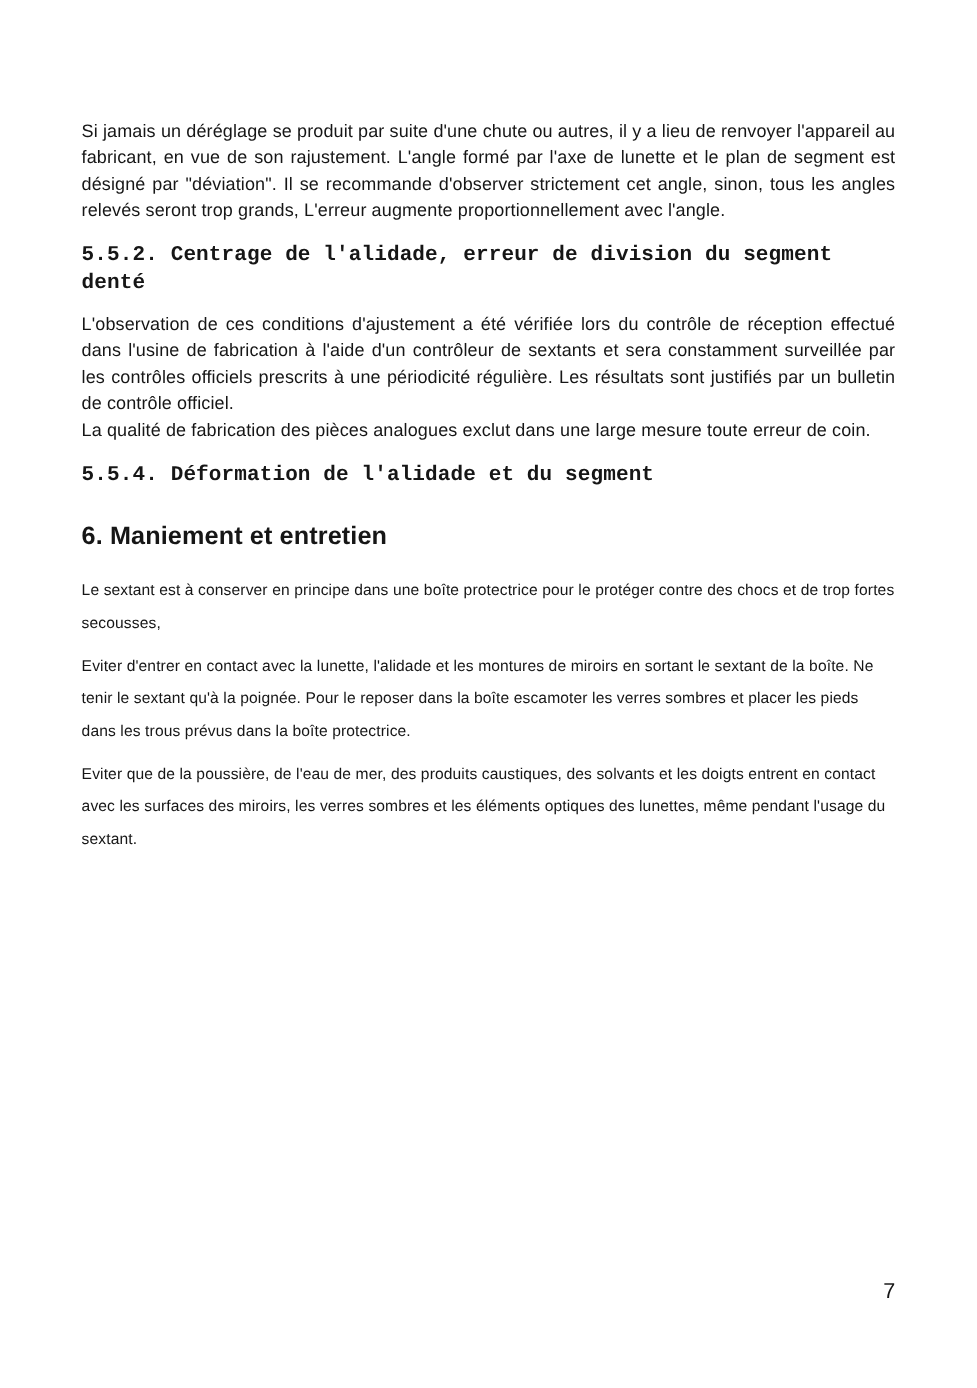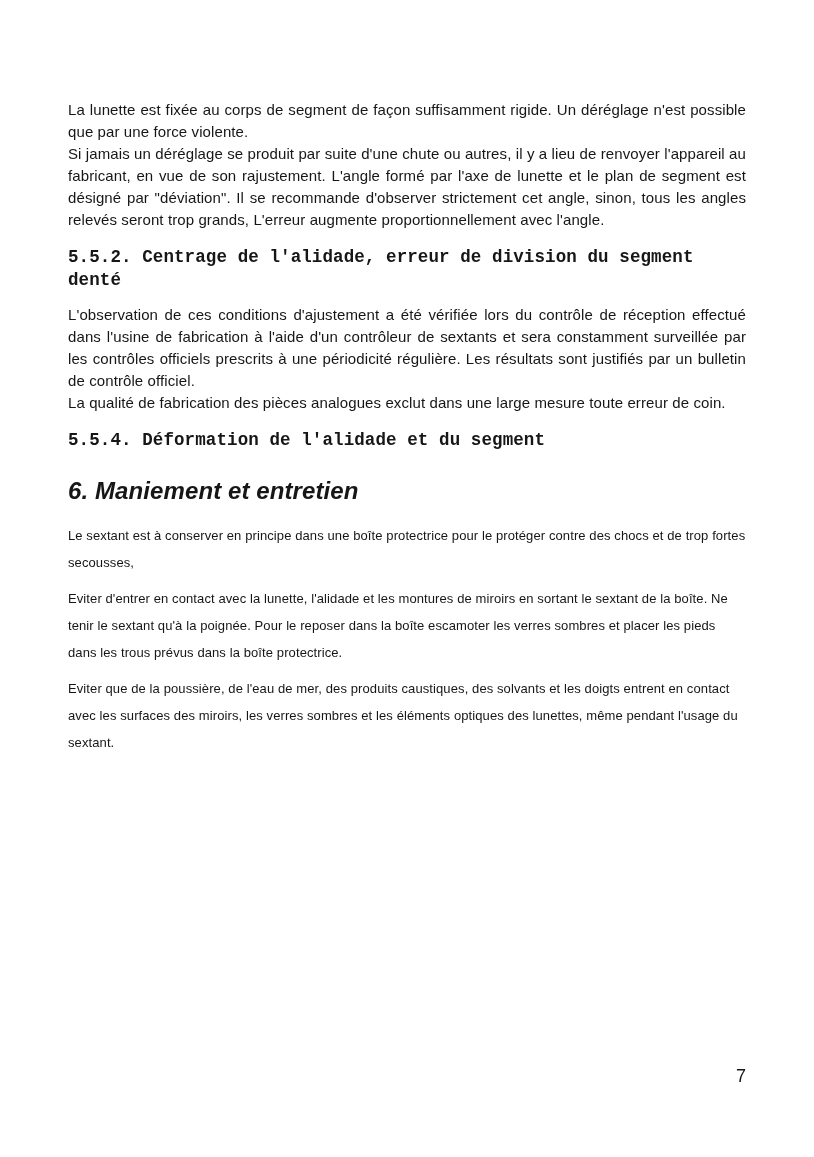--- a/index.html
+++ b/index.html
@@ -33,25 +33,24 @@
   .h-section {
     margin: 15px 0 12px 0;
     font-size: 17.5px;
     line-height: 23px;
     font-weight: bold;
     letter-spacing: 0.1px;
     font-family: Liberation Mono, monospace;
   }
   .h-chapter {
     margin: 27px 0 20px 0;
-    font-size: 24px;
+    font-size: 21px;
     line-height: 23px;
     font-weight: bold;
     letter-spacing: 0.1px;
-    font-style: italic;
   }
   .p-large {
     margin: 0 0 9px 0;
     font-size: 13px;
     line-height: 27px;
     text-align: left;
     letter-spacing: 0.1px;
   }
   .page-number {
     position: absolute;
@@ -60,21 +59,20 @@
     font-size: 18px;
     line-height: 22px;
     color: #161616;
   }
 </style>
 </head>
 <body>
 
 <div class="page">
   <div class="content">
-    <p class="p-body">La lunette est fixée au corps de segment de façon suffisamment rigide. Un déréglage n'est possible que par une force violente.</p>
     <p class="p-body">Si jamais un déréglage se produit par suite d'une chute ou autres, il y a lieu de renvoyer l'appareil au fabricant, en vue de son rajustement. L'angle formé par l'axe de lunette et le plan de segment est désigné par "déviation". Il se recommande d'observer strictement cet angle, sinon, tous les angles relevés seront trop grands, L'erreur augmente proportionnellement avec l'angle.</p>
     <h2 class="h-section">5.5.2. Centrage de l'alidade, erreur de division du segment denté</h2>
     <p class="p-body">L'observation de ces conditions d'ajustement a été vérifiée lors du contrôle de réception effectué dans l'usine de fabrication à l'aide d'un contrôleur de sextants et sera constamment surveillée par les contrôles officiels prescrits à une périodicité régulière. Les résultats sont justifiés par un bulletin de contrôle officiel.</p>
     <p class="p-body">La qualité de fabrication des pièces analogues exclut dans une large mesure toute erreur de coin.</p>
     <h2 class="h-section">5.5.4. Déformation de l'alidade et du segment</h2>
     <h2 class="h-chapter">6. Maniement et entretien</h2>
     <p class="p-large">Le sextant est à conserver en principe dans une boîte protectrice pour le protéger contre des chocs et de trop fortes secousses,</p>
     <p class="p-large">Eviter d'entrer en contact avec la lunette, l'alidade et les montures de miroirs en sortant le sextant de la boîte. Ne tenir le sextant qu'à la poignée. Pour le reposer dans la boîte escamoter les verres sombres et placer les pieds dans les trous prévus dans la boîte protectrice.</p>
     <p class="p-large">Eviter que de la poussière, de l'eau de mer, des produits caustiques, des solvants et les doigts entrent en contact avec les surfaces des miroirs, les verres sombres et les éléments optiques des lunettes, même pendant l'usage du sextant.</p>
   </div>

